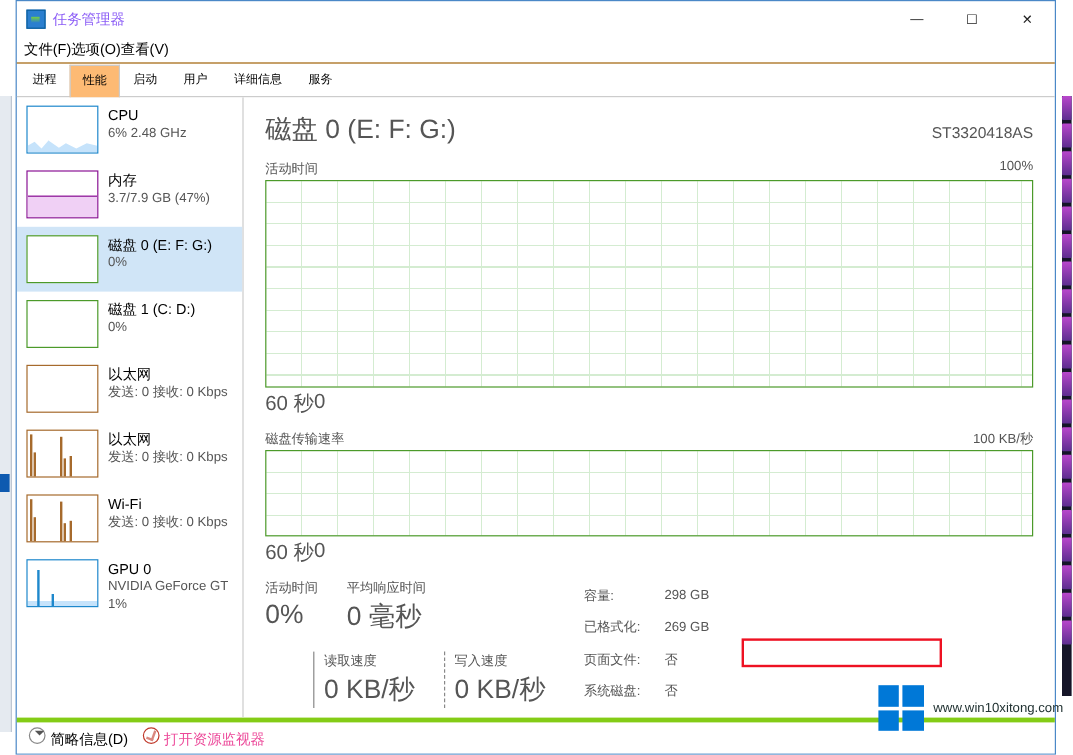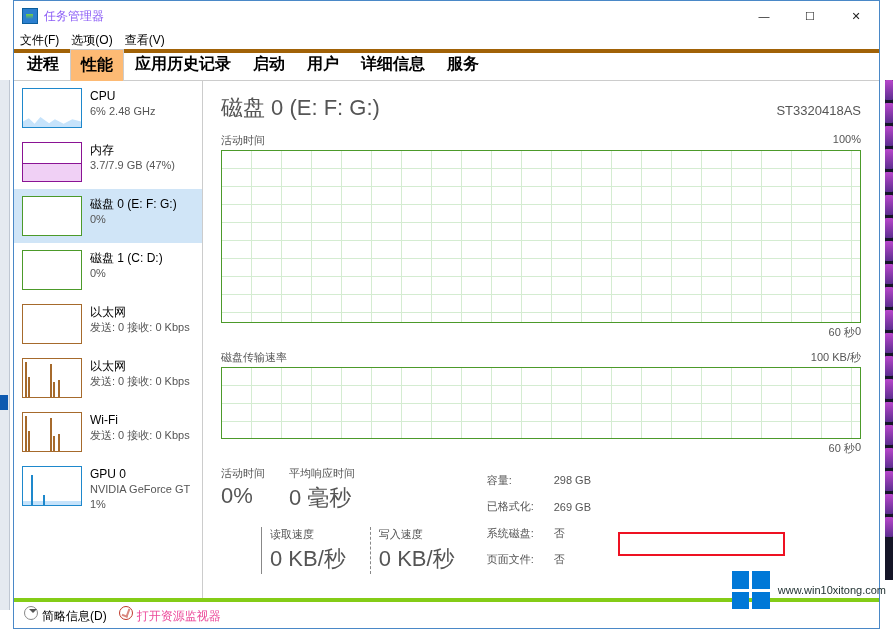--- a/index.html
+++ b/index.html
@@ -11,23 +11,23 @@
 .back-strip div { width: 8px; height: 20px; margin-bottom: 3px; background: linear-gradient(#b947cc, #5d2e90); border-radius: 1px; }
 
 .window { position: absolute; left: 13px; top: 0; width: 867px; height: 629px; background: #fff; border: 1px solid #4a88c7; z-index: 1; display: flex; flex-direction: column; }
 .titlebar { height: 30px; display: flex; align-items: center; padding-left: 8px; }
 .titlebar-icon { width: 16px; height: 16px; background: #2b7fcf; border: 1px solid #0b5e9c; margin-right: 6px; position: relative; }
 .titlebar-icon::before { content: ""; position: absolute; left: 3px; top: 5px; width: 7px; height: 5px; background: linear-gradient(#78d13e, #2b7fcf); }
 .title-text { font-size: 12px; color: #8b5cf6; }
 .win-controls { margin-left: auto; display: flex; }
 .win-btn { width: 46px; height: 30px; display: flex; align-items: center; justify-content: center; font-size: 11px; color: #222; }
 
-.menubar { height: 22px; padding: 0 6px; display: flex; gap: 12px; align-items: center; font-size: 12px; border-bottom: 4px solid #a16207; }
-
-.tabs { height: 28px; display: flex; align-items: flex-end; padding: 0 2px; border-bottom: 1px solid #ccc; font-size: 16px; font-weight: bold; }
+.menubar { height: 22px; padding: 0 6px; display: flex; align-items: center; font-size: 12px; border-bottom: 1px solid #a16207; }
+
+.tabs { height: 28px; display: flex; padding: 0 2px; border-bottom: 1px solid #ccc; font-size: 10px; }
 .tab { padding: 5px 10px; border: 1px solid transparent; border-bottom: none; cursor: default; }
 .tab.active { border-color: #ccc; background: #fdba74; position: relative; top: 1px; }
 
 .content { flex: 1; display: flex; overflow: hidden; }
 .sidebar { width: 189px; border-right: 1px solid #ccc; overflow: hidden; position: relative; }
 .side-item { display: flex; padding: 7px 8px; gap: 8px; align-items: flex-start; cursor: default; }
 .side-item.selected { background: #d0e5f7; }
 .thumb { width: 60px; height: 40px; border: 1px solid; flex-shrink: 0; background: #fff; position: relative; overflow: hidden; }
 .thumb.cpu { border-color: #1e88cc; }
 .thumb.cpu::after { content: ""; position: absolute; bottom: 0; left: 0; right: 0; height: 10px; background: #c6e3fb; border-top: 1px solid #1178c1; clip-path: polygon(0 50%, 10% 20%, 20% 70%, 30% 10%, 45% 65%, 55% 30%, 70% 70%, 85% 30%, 100% 50%, 100% 100%, 0 100%); }
@@ -44,21 +44,21 @@
 .side-sub { color: #555; font-size: 11px; white-space: nowrap; overflow: hidden; text-overflow: clip; }
 
 .main { flex: 1; padding: 12px 18px; position: relative; overflow: hidden; }
 .main-header { display: flex; align-items: baseline; justify-content: space-between; margin-bottom: 10px; }
 .main-title { font-size: 22px; color: #555; font-weight: normal; }
 .disk-model { font-size: 13px; color: #555; }
 .graph-label { font-size: 11px; color: #555; display: flex; justify-content: space-between; margin-bottom: 2px; }
 .graph { border: 1px solid #4c9a2a; background: repeating-linear-gradient(to right, transparent, transparent 29px, #d4ecd1 29px, #d4ecd1 30px), repeating-linear-gradient(to bottom, transparent, transparent 17px, #d4ecd1 17px, #d4ecd1 18px); margin-bottom: 2px; }
 .graph.big { height: 173px; }
 .graph.small { height: 72px; }
-.axis { display: flex; justify-content: flex-end; font-size: 11px; color: #555; margin-bottom: 10px; }
+.axis { display: flex; justify-content: flex-start; font-size: 17px; color: #555; margin-bottom: 10px; }
 
 .stats { display: flex; gap: 30px; margin-top: 8px; }
 .stat-col { display: flex; flex-direction: column; }
 .stat-label { font-size: 11px; color: #555; }
 .stat-big { font-size: 22px; color: #555; margin-top: 2px; }
 .stat-row { display: flex; gap: 24px; margin-top: 14px; margin-left: 40px; }
 .stat-block { border-left: 1px solid #888; padding-left: 8px; }
 .stat-block.dash { border-left: 1px dashed #888; }
 .info-table { font-size: 11px; color: #555; }
 .info-table td { padding: 2px 18px 2px 0; }
@@ -119,21 +119,20 @@
 
   <div class="menubar">
     <span>文件(F)</span>
     <span>选项(O)</span>
     <span>查看(V)</span>
   </div>
 
   <div class="tabs">
     <div class="tab">进程</div>
     <div class="tab active">性能</div>
-    <div class="tab">应用历史记录</div>
     <div class="tab">启动</div>
     <div class="tab">用户</div>
     <div class="tab">详细信息</div>
     <div class="tab">服务</div>
   </div>
 
   <div class="content">
     <div class="sidebar">
       <div class="side-item">
         <div class="thumb cpu"></div>
@@ -247,25 +246,25 @@
           <tbody>
               <tr>
                 <td>容量:</td>
                 <td>298 GB</td>
               </tr>
           <tr>
                 <td>已格式化:</td>
                 <td>269 GB</td>
               </tr>
           <tr>
+                <td>页面文件:</td>
+                <td>否</td>
+              </tr>
+          <tr>
                 <td>系统磁盘:</td>
-                <td>否</td>
-              </tr>
-          <tr>
-                <td>页面文件:</td>
                 <td>否</td>
               </tr>
         </tbody>
           </table>
       </div>
       <div class="highlight"></div>
     </div>
   </div>
 
   <div class="footer">

